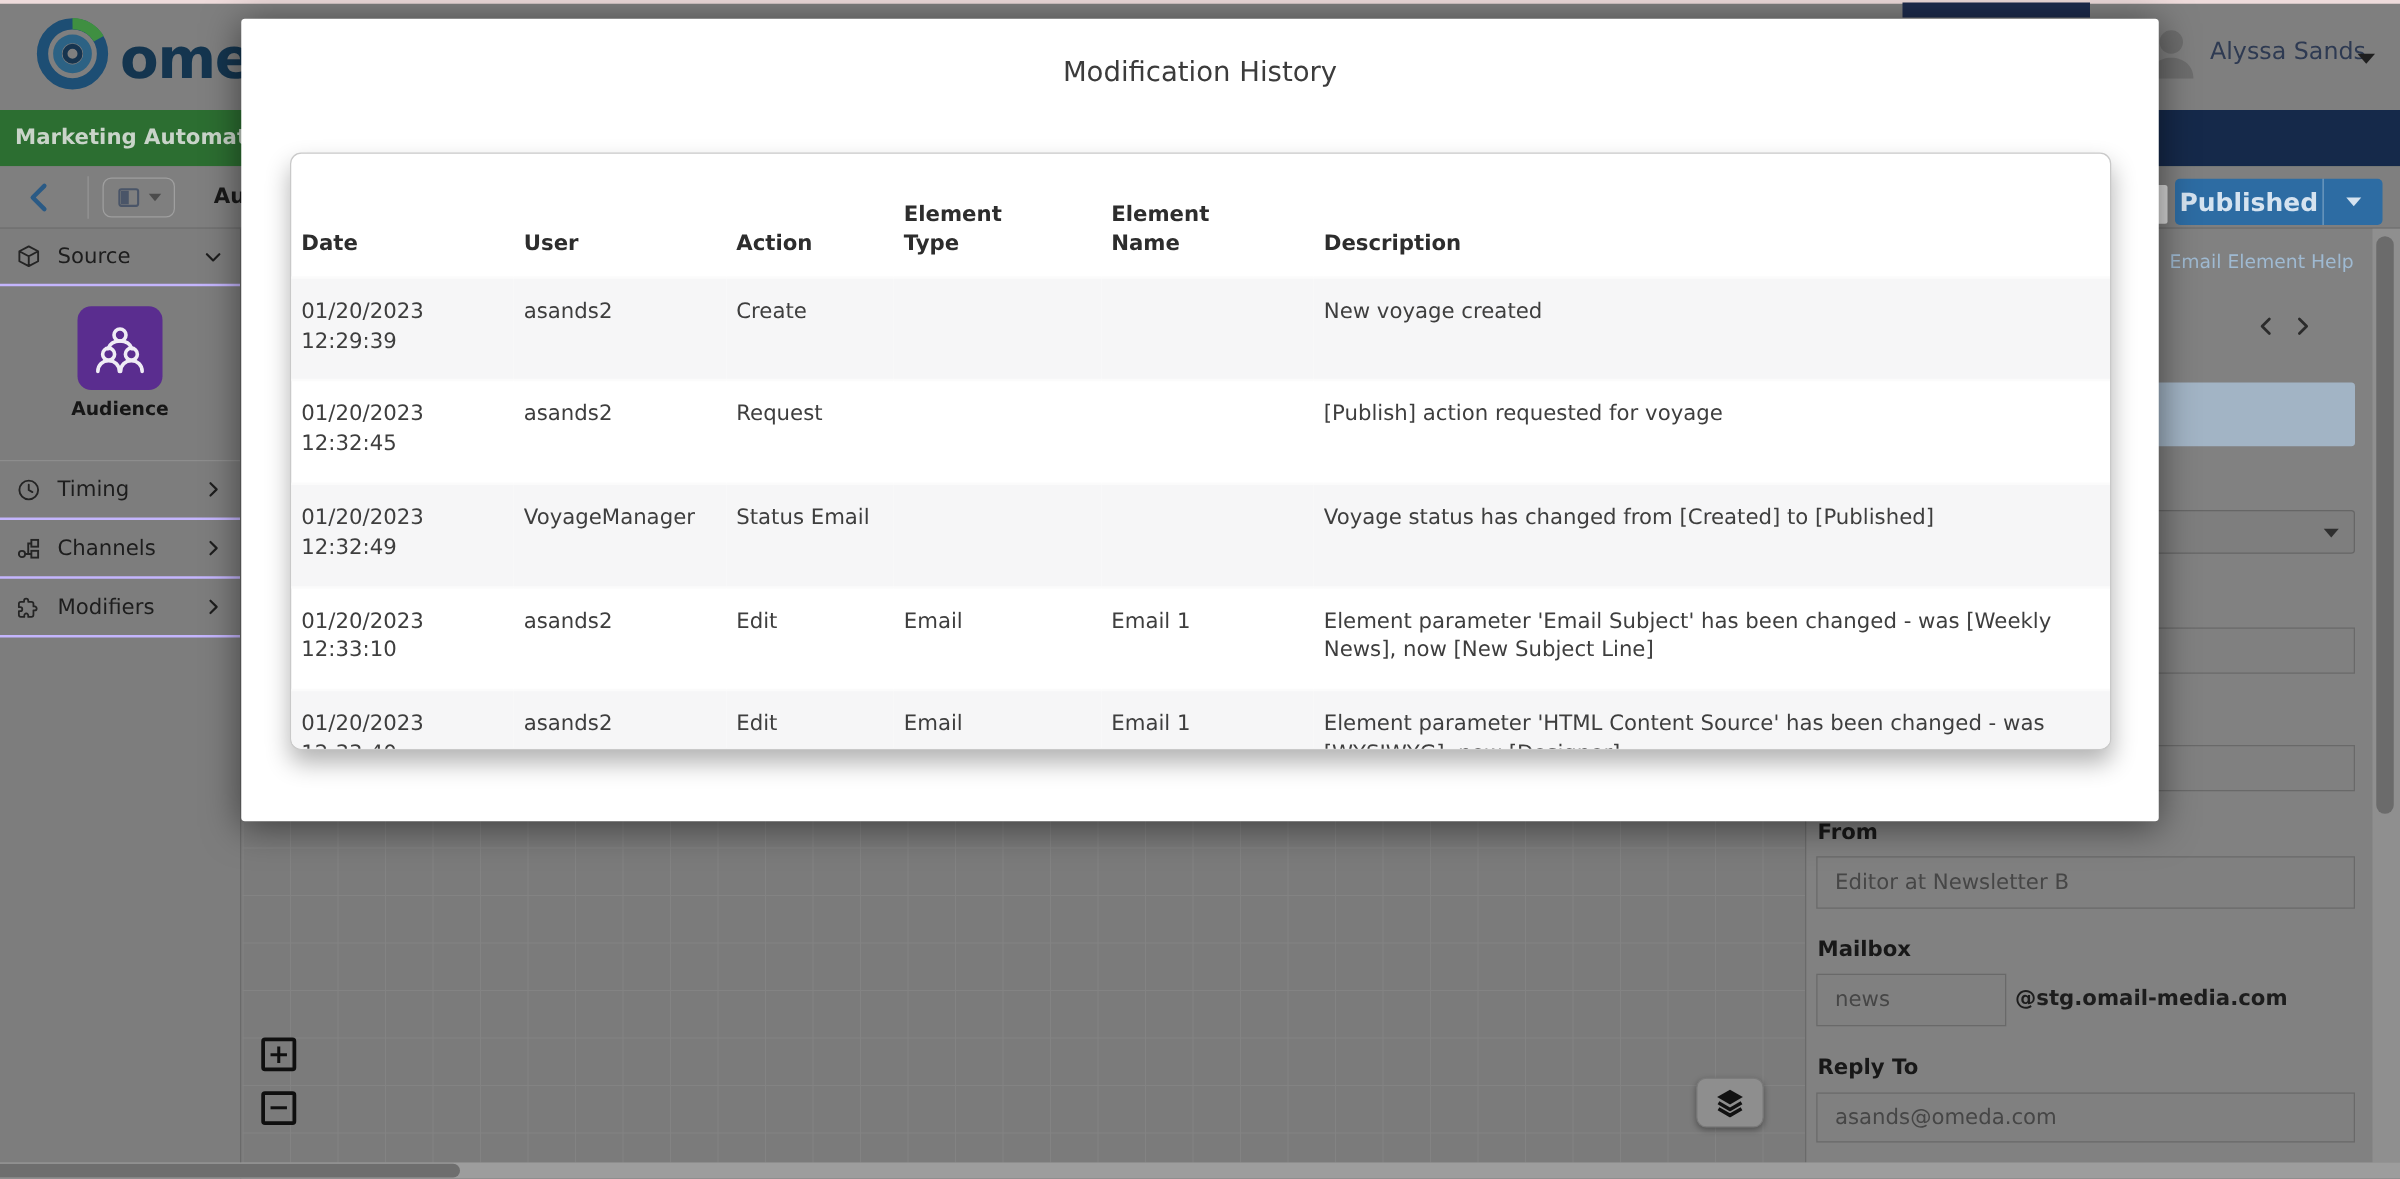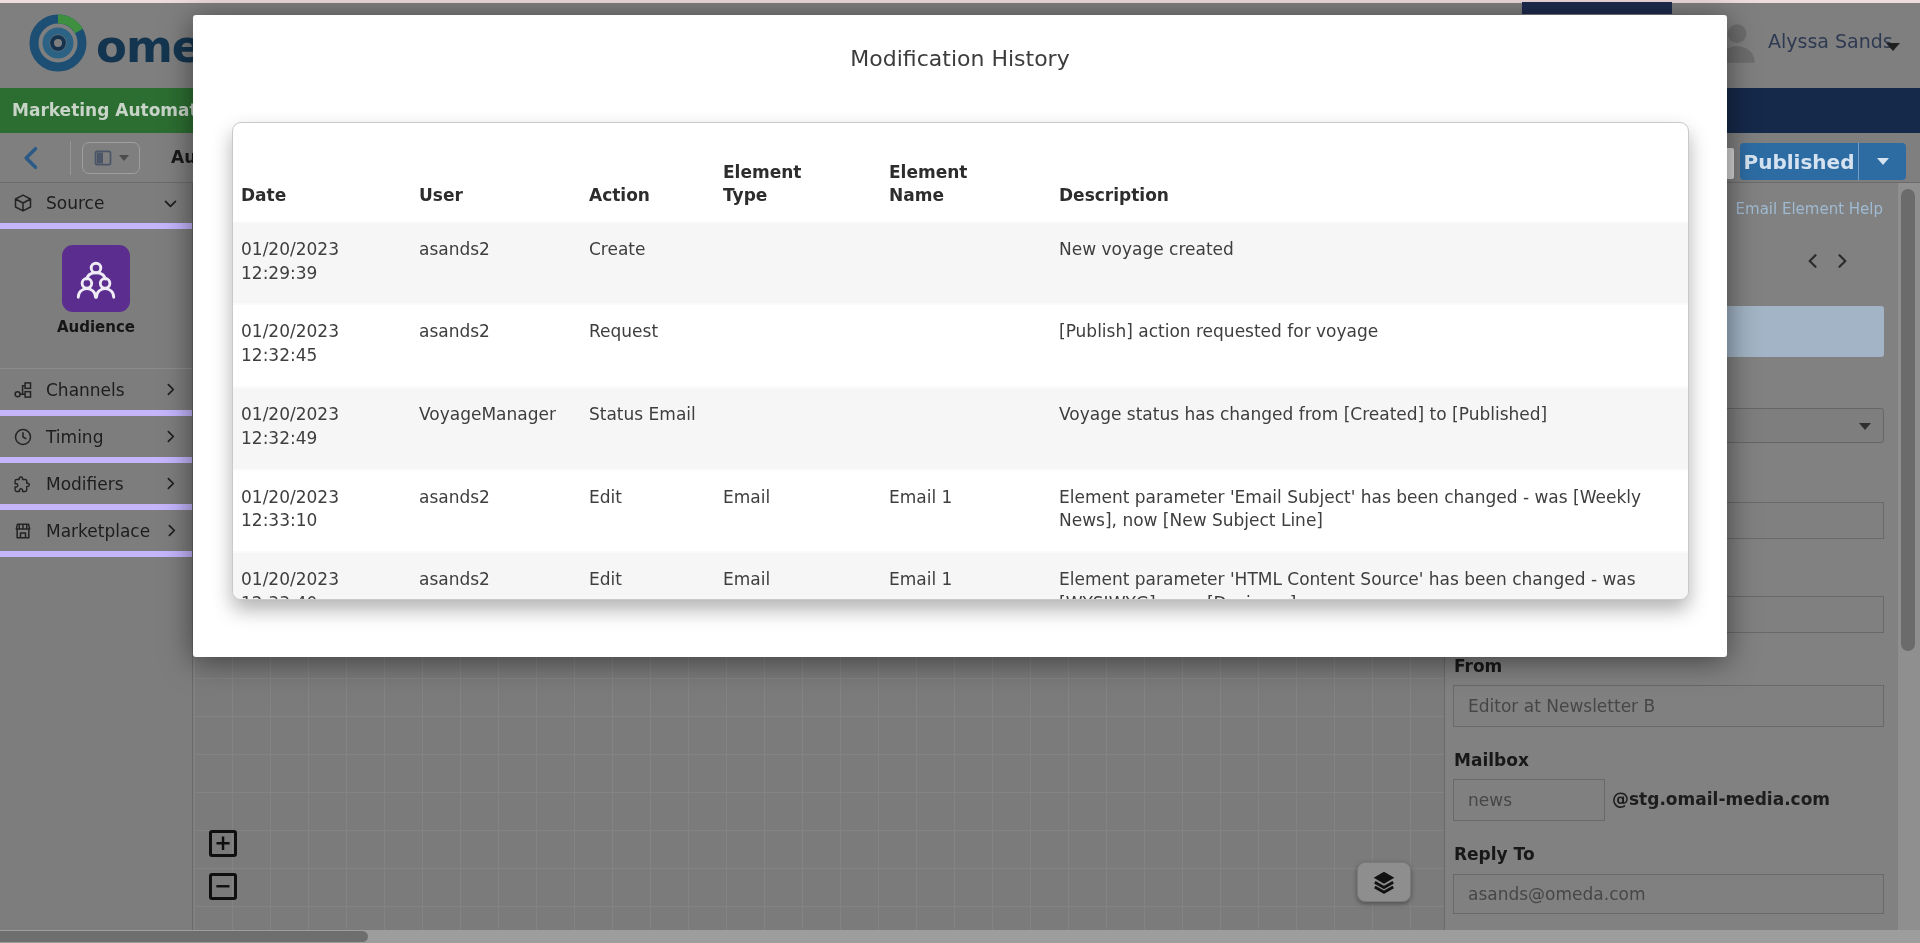--- a/index.html
+++ b/index.html
@@ -31,21 +31,21 @@
   .small-caret { width:0; height:0; border-left:5px solid transparent; border-right:5px solid transparent; border-top:6px solid #4c4c4c; }
   .breadcrumb { position:absolute; left:171px; top:14px; font-size:17px; font-weight:bold; color:#191919; white-space:nowrap; }
   .sliver-btn { position:absolute; left:1724px; top:15px; width:10px; height:31px; background:#d9d9d9; border-radius:2px; }
   .published-btn { position:absolute; left:1740px; top:10px; width:166px; height:37px; background:#2d6ca3; border-radius:4px; display:flex; }
   .published-main { width:119px; display:flex; align-items:center; justify-content:center;
     font-size:20px; font-weight:bold; color:#d5e3f0; border-right:1px solid rgba(255,255,255,0.35); }
   .published-caret-zone { flex:1; display:flex; align-items:center; justify-content:center; }
   .published-caret { width:0; height:0; border-left:6px solid transparent; border-right:6px solid transparent; border-top:7px solid #d5e3f0; }
 
   .sidebar { position:absolute; left:0; top:183px; width:193px; height:760px; background:#7d7d7d; border-right:1px solid #6a6a6a; }
-  .sb-row { display:flex; align-items:center; height:46px; padding:0 13px; gap:13px; border-bottom:6px solid #c4b5fd; }
+  .sb-row { display:flex; align-items:center; height:46px; padding:0 13px; gap:13px; border-bottom:2px solid #c4b5fd; }
   .sb-row.tall { height:47px; }
   .sb-icon { width:20px; height:20px; color:#242424; flex:0 0 auto; }
   .sb-label { flex:1; font-size:17px; color:#1d1d1d; }
   .sb-chevron { width:17px; height:17px; color:#1d1d1d; flex:0 0 auto; }
   .tile-section { height:124px; border-bottom:1px solid #8d8d8d; text-align:center; }
   .audience-tile { margin:16px auto 6px auto; width:68px; height:67px; background:#5a2d8f; border-radius:11px;
     display:flex; align-items:center; justify-content:center; }
   .tile-label { font-size:15px; font-weight:bold; color:#161616; }
 
   .canvas { position:absolute; left:194px; top:184px; width:1250px; height:746px; background-color:#7b7b7b;
@@ -169,69 +169,55 @@
             <circle cx="33.5" cy="28.5" r="5"></circle>
             <path d="M24.5 43 c0 -5.5 4 -9 9 -9 s9 3.5 9 9"></path>
           </g>
         </svg>
       </div>
       <div class="tile-label">Audience</div>
     </div>
 
     <div class="sb-row tall">
       <svg class="sb-icon" viewBox="0 0 24 24">
+        <circle cx="12" cy="12" r="9" fill="none" stroke="currentColor" stroke-width="1.8"></circle>
+        <path d="M12 7 V12 L15.5 14" fill="none" stroke="currentColor" stroke-width="1.8" stroke-linecap="round"></path>
+      </svg>
+      <div class="sb-label">Timing</div>
+      <svg class="sb-chevron" viewBox="0 0 24 24">
+        <path d="M9 5 L16 12 L9 19" fill="none" stroke="currentColor" stroke-width="2.4" stroke-linecap="round" stroke-linejoin="round"></path>
+      </svg>
+    </div>
+
+    <div class="sb-row tall">
+      <svg class="sb-icon" viewBox="0 0 24 24">
         <g fill="none" stroke="currentColor" stroke-width="1.8">
           <circle cx="5.5" cy="17" r="3"></circle>
           <rect x="14.5" y="3.5" width="6.5" height="6.5"></rect>
           <rect x="14.5" y="14" width="6.5" height="6.5"></rect>
           <path d="M8.5 17 H11.5 V7 H14.5 M11.5 17 H14.5"></path>
         </g>
       </svg>
       <div class="sb-label">Channels</div>
       <svg class="sb-chevron" viewBox="0 0 24 24">
         <path d="M9 5 L16 12 L9 19" fill="none" stroke="currentColor" stroke-width="2.4" stroke-linecap="round" stroke-linejoin="round"></path>
       </svg>
     </div>
 
-    <div class="sb-row tall">
-      <svg class="sb-icon" viewBox="0 0 24 24">
-        <circle cx="12" cy="12" r="9" fill="none" stroke="currentColor" stroke-width="1.8"></circle>
-        <path d="M12 7 V12 L15.5 14" fill="none" stroke="currentColor" stroke-width="1.8" stroke-linecap="round"></path>
-      </svg>
-      <div class="sb-label">Timing</div>
-      <svg class="sb-chevron" viewBox="0 0 24 24">
-        <path d="M9 5 L16 12 L9 19" fill="none" stroke="currentColor" stroke-width="2.4" stroke-linecap="round" stroke-linejoin="round"></path>
-      </svg>
-    </div>
-
 
     <div class="sb-row tall">
       <svg class="sb-icon" viewBox="0 0 24 24">
         <path d="M9.5 3.5 a2 2 0 0 1 2 2 V6.5 H14.5 a2 2 0 0 1 2 2 V11 h1.2 a1.9 1.9 0 1 1 0 3.8 H16.5 V19 a2 2 0 0 1 -2 2 H11.5 V19.6 a1.9 1.9 0 1 0 -3.8 0 V21 H4.5 a2 2 0 0 1 -2 -2 V15.5 H3.9 a1.9 1.9 0 1 0 0 -3.8 H2.5 V8.5 a2 2 0 0 1 2 -2 H7.5 V5.5 a2 2 0 0 1 2 -2 Z" fill="none" stroke="currentColor" stroke-width="1.7" stroke-linejoin="round"></path>
       </svg>
       <div class="sb-label">Modifiers</div>
       <svg class="sb-chevron" viewBox="0 0 24 24">
         <path d="M9 5 L16 12 L9 19" fill="none" stroke="currentColor" stroke-width="2.4" stroke-linecap="round" stroke-linejoin="round"></path>
       </svg>
     </div>
 
-    <div class="sb-row tall">
-      <svg class="sb-icon" viewBox="0 0 24 24">
-        <g fill="none" stroke="currentColor" stroke-width="1.8" stroke-linejoin="round">
-          <path d="M4 9.5 L5.3 4 H18.7 L20 9.5 Z"></path>
-          <path d="M7.5 4 V9.5 M12 4 V9.5 M16.5 4 V9.5"></path>
-          <path d="M5 9.5 V20 H19 V9.5"></path>
-          <path d="M9 20 V14.5 H15 V20"></path>
-        </g>
-      </svg>
-      <div class="sb-label">Marketplace</div>
-      <svg class="sb-chevron" viewBox="0 0 24 24">
-        <path d="M9 5 L16 12 L9 19" fill="none" stroke="currentColor" stroke-width="2.4" stroke-linecap="round" stroke-linejoin="round"></path>
-      </svg>
-    </div>
   </div>
 
   <div class="canvas">
     <div class="zoom-btn zoom-in">+</div>
     <div class="zoom-btn zoom-out">−</div>
     <div class="layers-btn">
       <svg width="26" height="26" viewBox="0 0 24 24">
         <path d="M12 2.5 L21.5 8 L12 13.5 L2.5 8 Z" fill="#111"></path>
         <path d="M3.5 12.2 L12 17.1 L20.5 12.2" fill="none" stroke="#111" stroke-width="2.6" stroke-linejoin="round"></path>
         <path d="M3.5 16.6 L12 21.5 L20.5 16.6" fill="none" stroke="#111" stroke-width="2.6" stroke-linejoin="round"></path>

